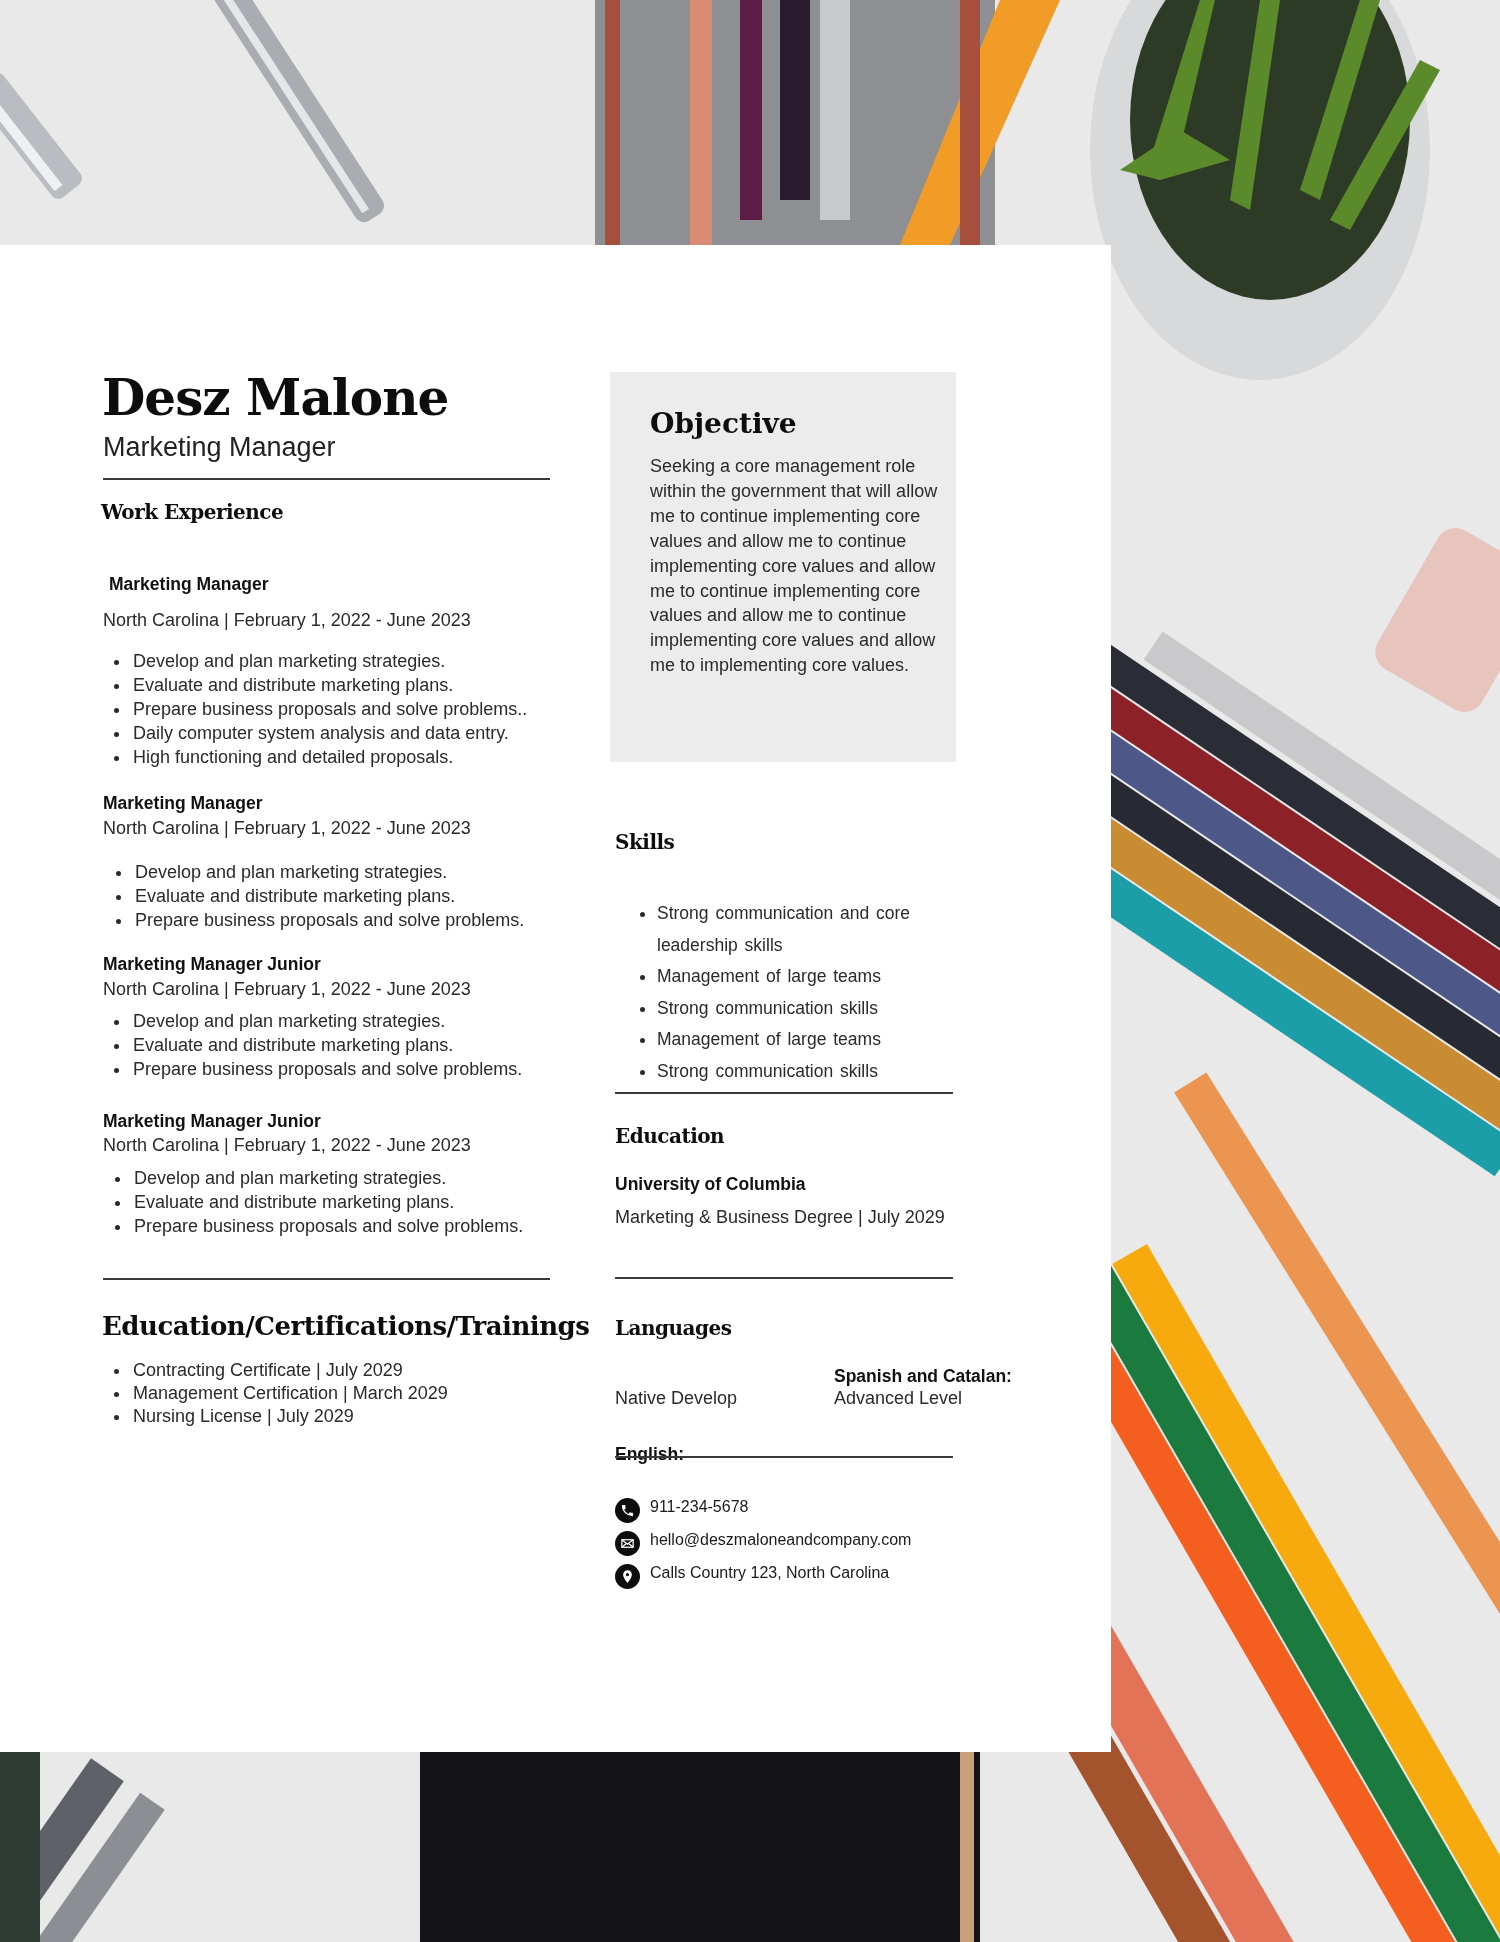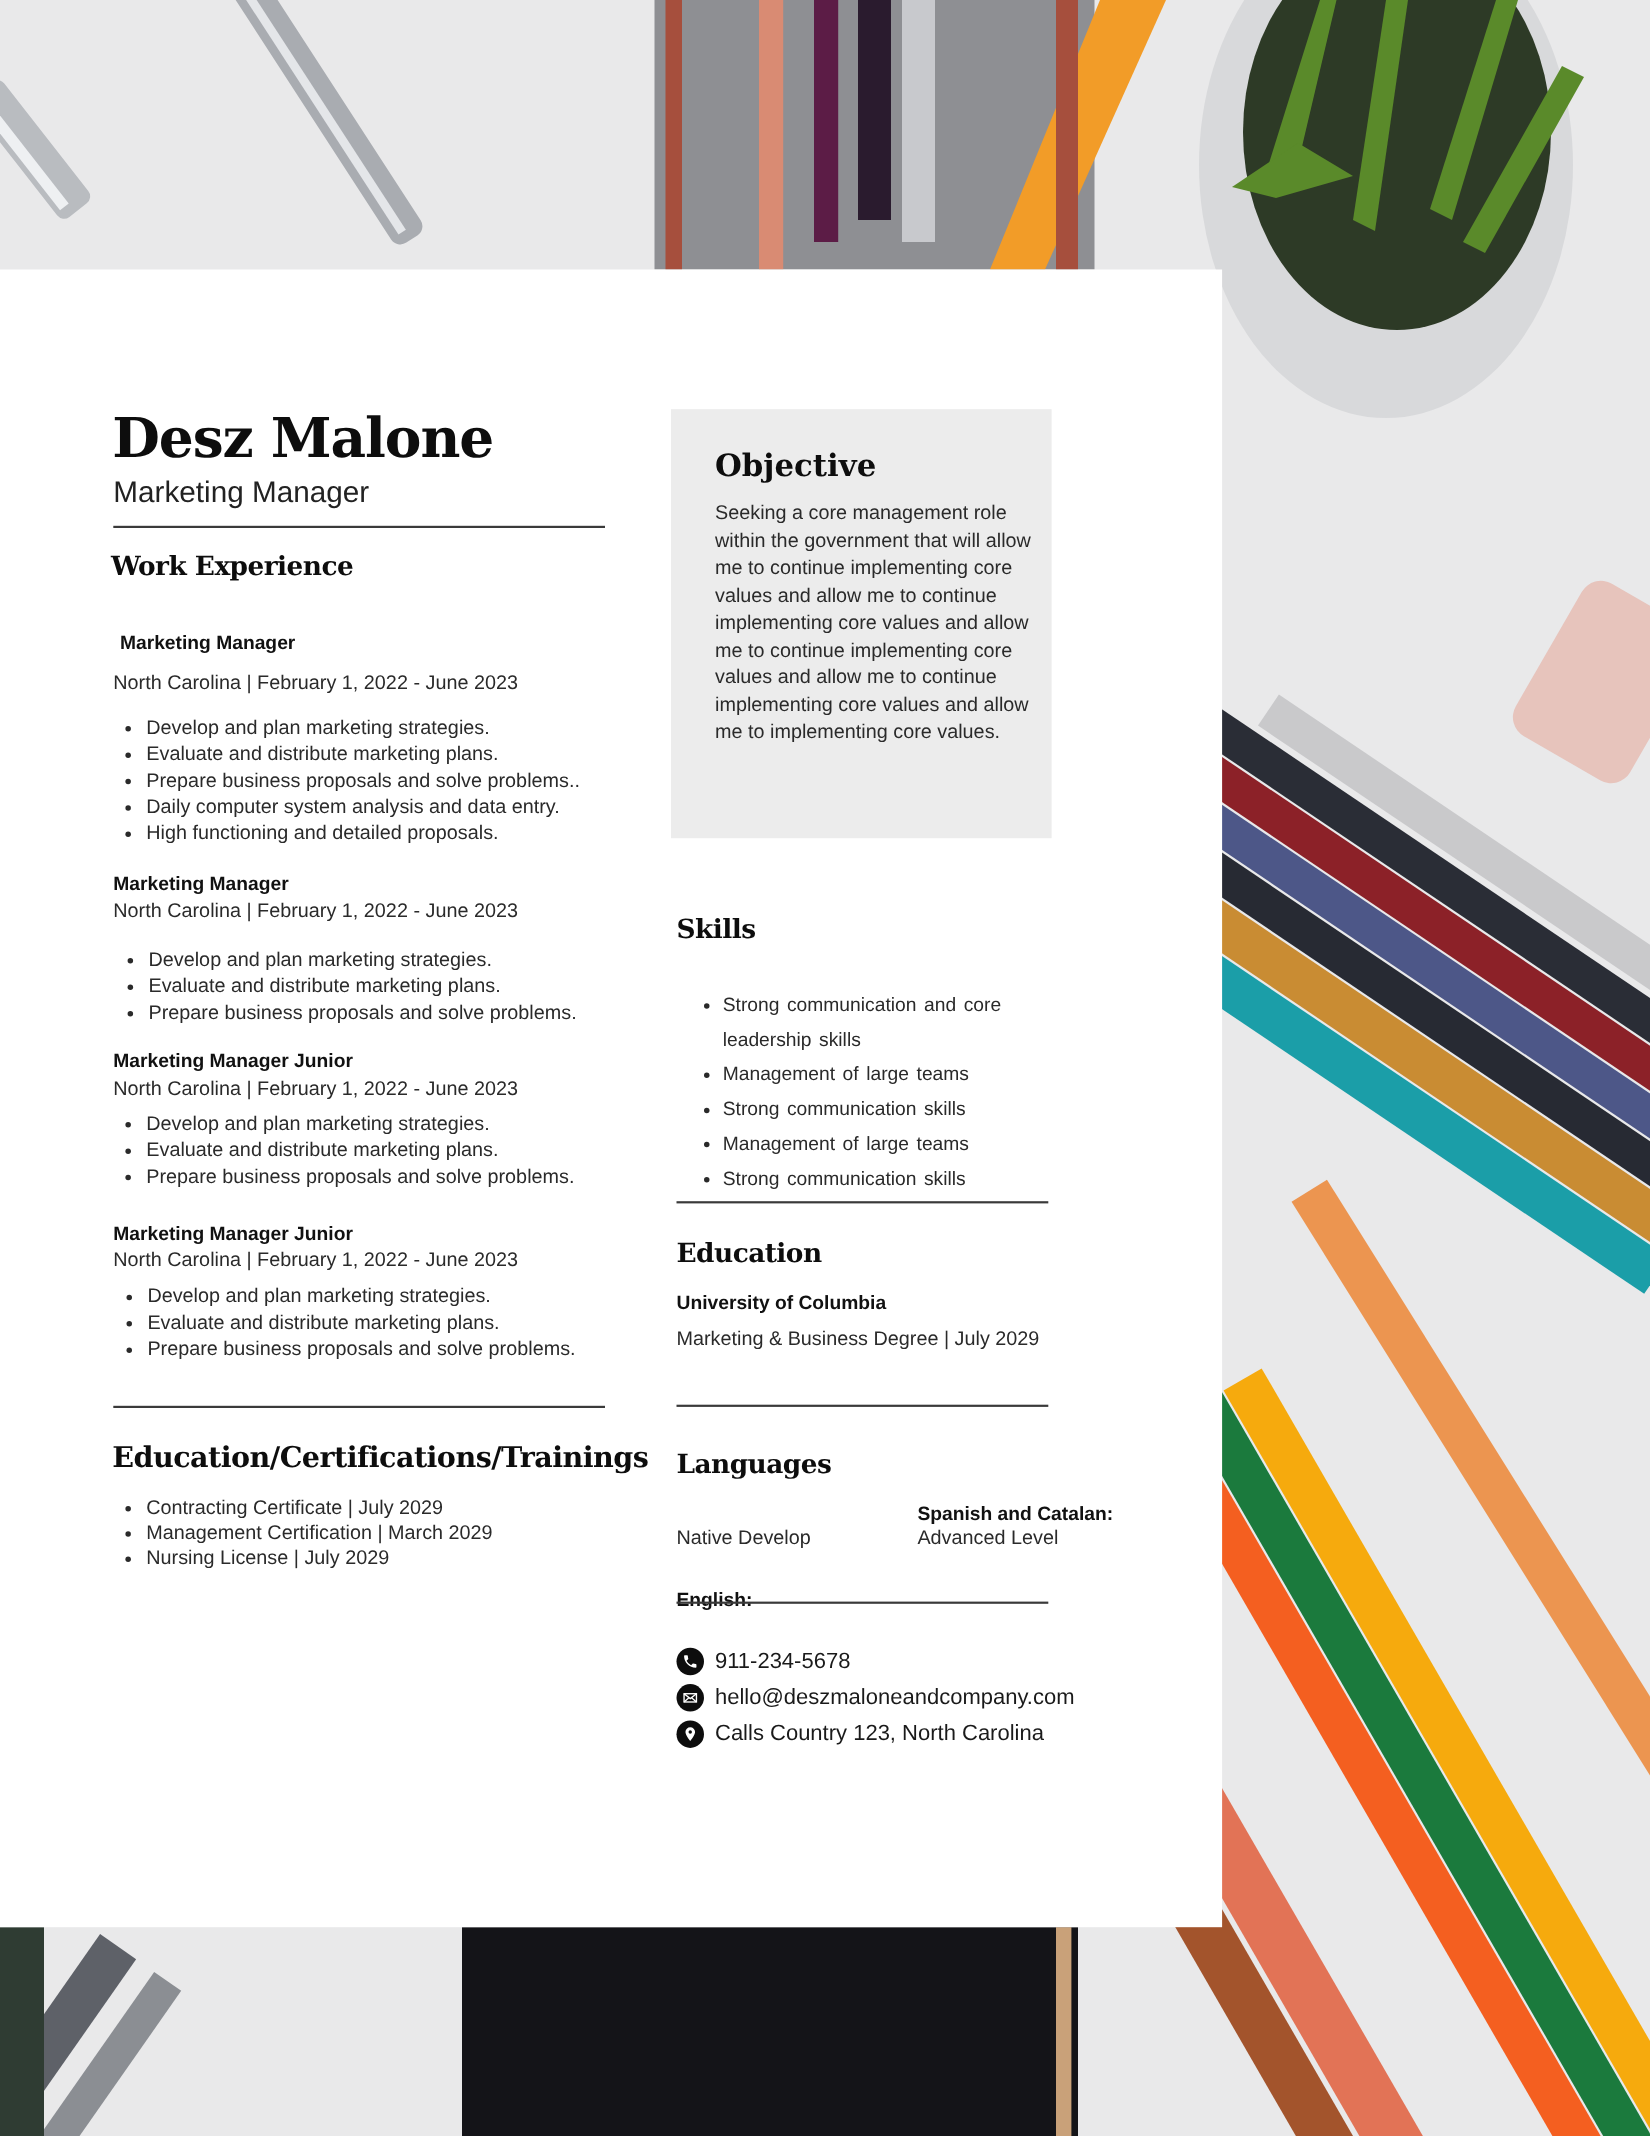--- a/index.html
+++ b/index.html
@@ -4,34 +4,34 @@
 <style>
   html, body { margin:0; padding:0; }
   body { width:1500px; height:1942px; position:relative; overflow:hidden; background:#ededed; font-family:"Liberation Sans", sans-serif; color:#222; }
   .bg { position:absolute; left:0; top:0; width:1500px; height:1942px; }
   .card { position:absolute; left:0; top:245px; width:1111px; height:1507px; background:#ffffff; }
   .serif { font-family:"DejaVu Serif", "Liberation Serif", serif; }
   .abs { position:absolute; }
   .name { left:102px; top:368px; font-size:50px; font-weight:bold; color:#0d0d0d; letter-spacing:-1px; }
   .role { left:103px; top:432px; font-size:27px; color:#222; }
   .rule { position:absolute; height:2px; background:#3a3a3a; }
-  h2.sec { position:absolute; margin:0; font-family:"DejaVu Serif", "Liberation Serif", serif; font-weight:bold; color:#0d0d0d; font-size:24px; letter-spacing:-0.5px; }
+  h2.sec { position:absolute; margin:0; font-family:"DejaVu Serif", "Liberation Serif", serif; font-weight:bold; color:#0d0d0d; font-size:20px; letter-spacing:-0.5px; }
   .job-title { position:absolute; font-size:17.5px; font-weight:bold; color:#111; }
   .job-meta { position:absolute; font-size:18px; color:#2a2a2a; }
   ul.bul { position:absolute; margin:0; padding-left:28px; font-size:18px; color:#2a2a2a; line-height:24px; }
   ul.bul li { padding-left:2px; }
   .obj-box { position:absolute; left:610px; top:372px; width:346px; height:390px; background:#ececec; }
   .obj-title { position:absolute; left:40px; top:35px; font-size:28px; font-weight:bold; color:#0d0d0d; font-family:"DejaVu Serif", "Liberation Serif", serif; margin:0;text-align:right; }
   .obj-text { position:absolute; left:40px; top:82px; width:298px; font-size:18px; line-height:24.9px; color:#2a2a2a; }
   ul.skills { position:absolute; left:615px; top:885px; width:330px; margin:13px; padding-left:29px; font-size:17.5px; line-height:31.5px; color:#2a2a2a; }
   .edu-inst { position:absolute; left:615px; top:1174px; font-size:17.5px; font-weight:bold; color:#111; }
   .edu-deg { position:absolute; left:615px; top:1207px; font-size:18px; color:#2a2a2a; }
   .lang-name { position:absolute; font-size:17.5px; font-weight:bold; color:#111; }
   .lang-level { position:absolute; font-size:18px; color:#2a2a2a; }
-  .contact { position:absolute; left:615px; display:flex; align-items:center; gap:10px; font-size:20px; color:#1a1a1a; }
+  .contact { position:absolute; left:615px; display:flex; align-items:flex-start; gap:10px; font-size:16px; color:#1a1a1a; }
   .cicon { width:25px; height:25px; border-radius:50%; background:#0d0d0d; display:flex; align-items:center; justify-content:center; }
   .cicon svg { width:15px; height:15px; }
 </style>
 </head>
 <body>
 
 <svg class="bg" viewBox="0 0 1500 1942" xmlns="http://www.w3.org/2000/svg">
   <rect width="1500" height="1942" fill="#e9e9ea"></rect>
 
   <g transform="rotate(-38 60 60)">

